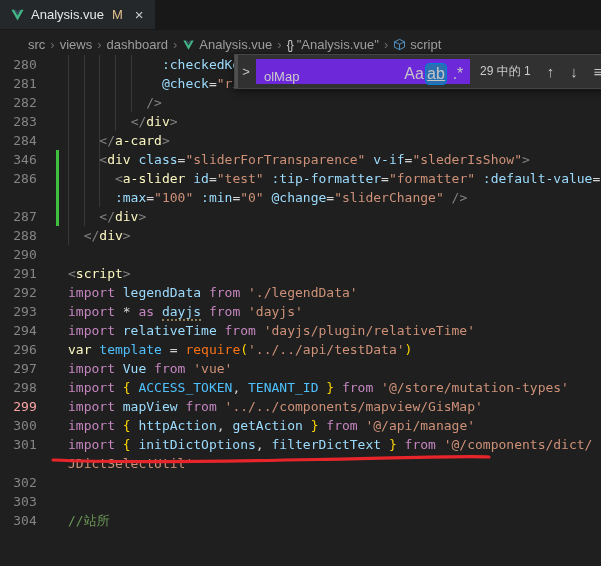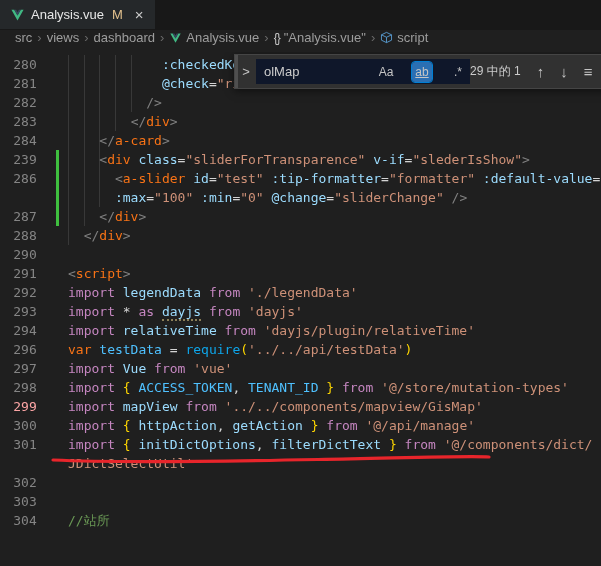--- a/index.html
+++ b/index.html
@@ -7,58 +7,58 @@
        font-family:"Liberation Sans",sans-serif;position:relative;}
 
   
   .tabbar{height:30px;background:#181818;display:flex;align-items:stretch;border-bottom:1px solid #181818;box-sizing:border-box;}
   .tab{display:flex;align-items:center;gap:6px;padding:0 11px 0 10px;background:#25282a;}
   .tab-title{color:#e7e7e7;font-size:13px;}
   .git-badge{color:#e2c08d;font-size:13px;margin-left:2px;}
   .tab-close{color:#cccccc;font-size:15px;margin-left:6px;cursor:pointer;line-height:1;}
 
   
-  .breadcrumb{height:22px;background:#1f1f1f;display:flex;align-items:flex-start;
-              padding-left:15px;font-size:13px;color:#9d9d9d;white-space:nowrap;}
+  .breadcrumb{height:22px;background:#1f1f1f;display:flex;align-items:flex-end;
+              padding-left:28px;font-size:13px;color:#9d9d9d;white-space:nowrap;}
   .bc-item{display:flex;align-items:center;gap:4px;}
   .bc-sep{color:#6a6a6a;margin:0 5px;font-size:13px;}
   .bc-braces{color:#c5c5c5;font-size:12px;letter-spacing:-1px;}
 
   
   .editor{position:relative;height:514px;background:#1f1f1f;overflow:hidden;}
   .lines{position:absolute;left:0;top:3px;right:0;}
   .row{display:flex;height:19px;line-height:19px;
        font-family:"DejaVu Sans Mono","Liberation Mono",monospace;font-size:13px;}
   .num{width:50px;text-align:center;color:#858585;flex:none;user-select:none;}
   .num.act{color:#fca5a5;}
   .mkslot{width:18px;flex:none;position:relative;}
   .mkslot.mk::before{content:"";position:absolute;left:6px;top:0;bottom:0;width:3px;background:#3fbf3f;}
   .code{white-space:pre;flex:none;}
 
   
-  .p{color:#808080}.t{color:#f97316}.a{color:#9cdcfe}.s{color:#ce9178}
-  .k{color:#c586c0}.i{color:#9cdcfe}.c{color:#4fc1ff}.f{color:#0ea5e9}
+  .p{color:#808080}.t{color:#fef9c3}.a{color:#9cdcfe}.s{color:#ce9178}
+  .k{color:#c586c0}.i{color:#9cdcfe}.c{color:#4fc1ff}.f{color:#f97316}
   .b{color:#ffd700}.m{color:#6a9955}.w{color:#d4d4d4}
   .u{border-bottom:2px dotted rgba(200,180,120,.65);}
 
   .guide{position:absolute;width:1px;background:#383838;}
 
   
   .find{position:absolute;top:2px;left:234px;width:382px;height:35px;background:#313131;
         border:1px solid #454545;box-sizing:border-box;display:flex;align-items:center;
         box-shadow:0 2px 8px rgba(0,0,0,.5);z-index:6;overflow:hidden;}
   .find-sash{position:absolute;left:0;top:0;bottom:0;width:3px;background:#4f4f4f;}
   .find-chev{color:#c5c5c5;font-size:13px;width:16px;text-align:center;margin-left:3px;cursor:pointer;}
-  .find-input{margin-left:2px;width:214px;height:25px;background:#0f172a;display:flex;
-              align-items:center;padding:0 2px 0 8px;box-sizing:border-box;}
+  .find-input{margin-left:2px;width:214px;height:25px;background:#6d28d9;display:flex;
+              align-items:flex-end;padding:0 2px 0 8px;box-sizing:border-box;}
   .find-text{flex:1;color:#cccccc;font-size:13px;}
   .opt{width:20px;height:20px;display:flex;align-items:center;justify-content:center;
-       color:#c5c5c5;font-size:12px;border-radius:3px;margin-left:16px;cursor:pointer;flex:none;}
+       color:#c5c5c5;font-size:16px;border-radius:3px;margin-left:2px;cursor:pointer;flex:none;}
   .opt.active{background:#2b6fb3;outline:1px solid #007fd4;text-decoration:underline;}
-  .find-results{color:#cccccc;font-size:12px;white-space:nowrap;}
+  .find-results{color:#cccccc;font-size:12px;margin-left:10px;white-space:nowrap;}
   .find-nav{color:#c5c5c5;font-size:15px;margin-left:16px;cursor:pointer;flex:none;}
 
   .annotation{position:absolute;left:48px;top:400px;pointer-events:none;z-index:3;}
 </style>
 </head>
 <body>
 
 <div class="tabbar">
   <div class="tab">
     <svg width="15" height="14" viewBox="0 0 24 24">
@@ -132,21 +132,21 @@
         <span class="num">283</span>
         <span class="mkslot"></span>
         <span class="code"><span class="w">        </span><span class="p">&lt;/</span><span class="t">div</span><span class="p">&gt;</span></span>
       </div>
       <div class="row">
         <span class="num">284</span>
         <span class="mkslot"></span>
         <span class="code"><span class="w">    </span><span class="p">&lt;/</span><span class="t">a-card</span><span class="p">&gt;</span></span>
       </div>
       <div class="row">
-        <span class="num">239</span>
+        <span class="num">346</span>
         <span class="mkslot mk"></span>
         <span class="code"><span class="w">    </span><span class="p">&lt;</span><span class="t">div</span><span class="w"> </span><span class="a">class</span><span class="w">=</span><span class="s">"sliderForTransparence"</span><span class="w"> </span><span class="a">v-if</span><span class="w">=</span><span class="s">"slederIsShow"</span><span class="p">&gt;</span></span>
       </div>
       <div class="row">
         <span class="num">286</span>
         <span class="mkslot mk"></span>
         <span class="code"><span class="w">      </span><span class="p">&lt;</span><span class="t">a-slider</span><span class="w"> </span><span class="a">id</span><span class="w">=</span><span class="s">"test"</span><span class="w"> </span><span class="a">:tip-formatter</span><span class="w">=</span><span class="s">"formatter"</span><span class="w"> </span><span class="a">:default-value</span><span class="w">=</span><span class="s">'</span></span>
       </div>
       <div class="row">
         <span class="num"></span>
@@ -184,21 +184,21 @@
         <span class="code"><span class="k">import</span><span class="w"> * </span><span class="k">as</span><span class="w"> </span><span class="i u">dayjs</span><span class="w"> </span><span class="k">from</span><span class="w"> </span><span class="s">'dayjs'</span></span>
       </div>
       <div class="row">
         <span class="num">294</span>
         <span class="mkslot"></span>
         <span class="code"><span class="k">import</span><span class="w"> </span><span class="i">relativeTime</span><span class="w"> </span><span class="k">from</span><span class="w"> </span><span class="s">'dayjs/plugin/relativeTime'</span></span>
       </div>
       <div class="row">
         <span class="num">296</span>
         <span class="mkslot"></span>
-        <span class="code"><span class="t">var</span><span class="w"> </span><span class="c">testData</span><span class="w"> = </span><span class="f">require</span><span class="b">(</span><span class="s">'../../api/testData'</span><span class="b">)</span></span>
+        <span class="code"><span class="t">var</span><span class="w"> </span><span class="c">template</span><span class="w"> = </span><span class="f">require</span><span class="b">(</span><span class="s">'../../api/testData'</span><span class="b">)</span></span>
       </div>
       <div class="row">
         <span class="num">297</span>
         <span class="mkslot"></span>
         <span class="code"><span class="k">import</span><span class="w"> </span><span class="i">Vue</span><span class="w"> </span><span class="k">from</span><span class="w"> </span><span class="s">'vue'</span></span>
       </div>
       <div class="row">
         <span class="num">298</span>
         <span class="mkslot"></span>
         <span class="code"><span class="k">import</span><span class="w"> </span><span class="b">{</span><span class="w"> </span><span class="c">ACCESS_TOKEN</span><span class="w">, </span><span class="c">TENANT_ID</span><span class="w"> </span><span class="b">}</span><span class="w"> </span><span class="k">from</span><span class="w"> </span><span class="s">'@/store/mutation-types'</span></span>

